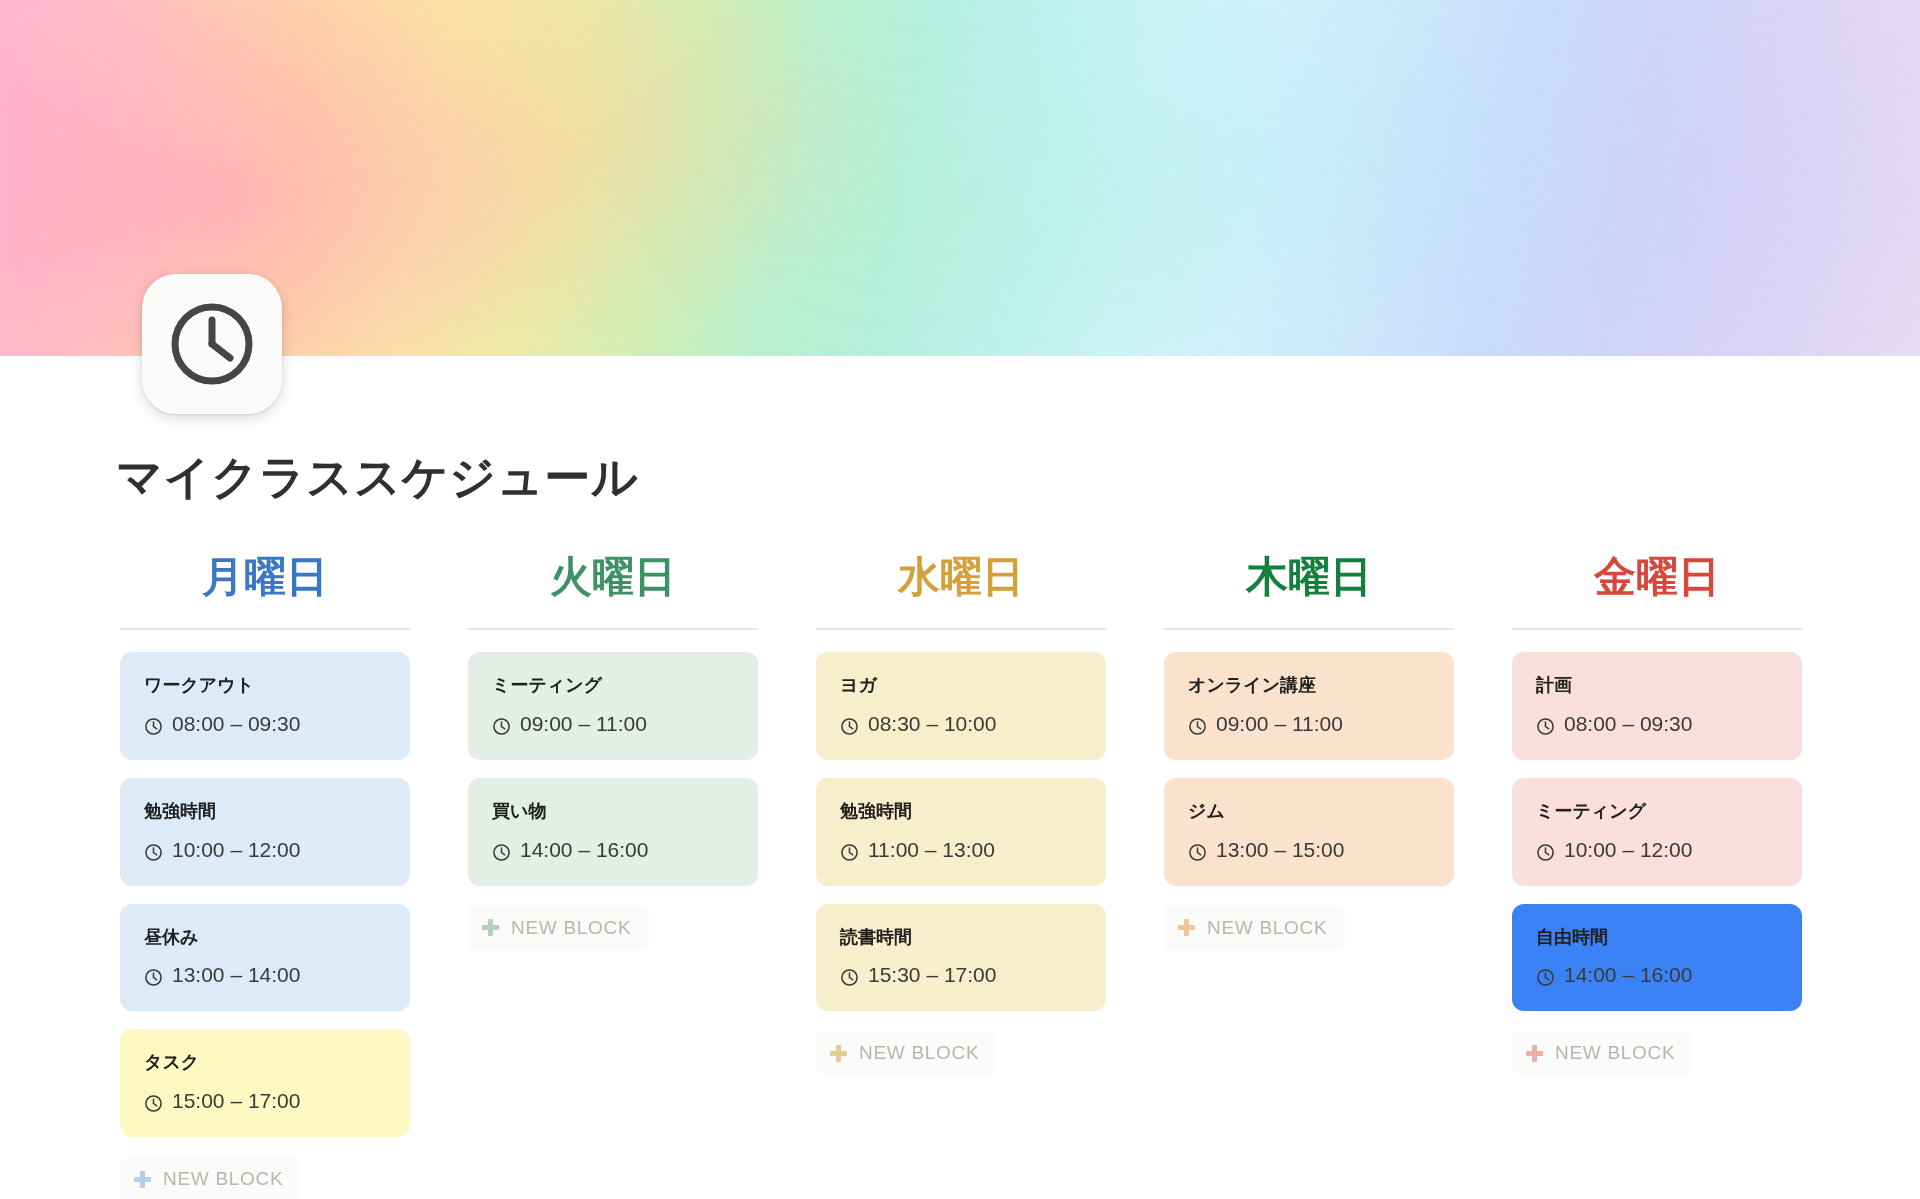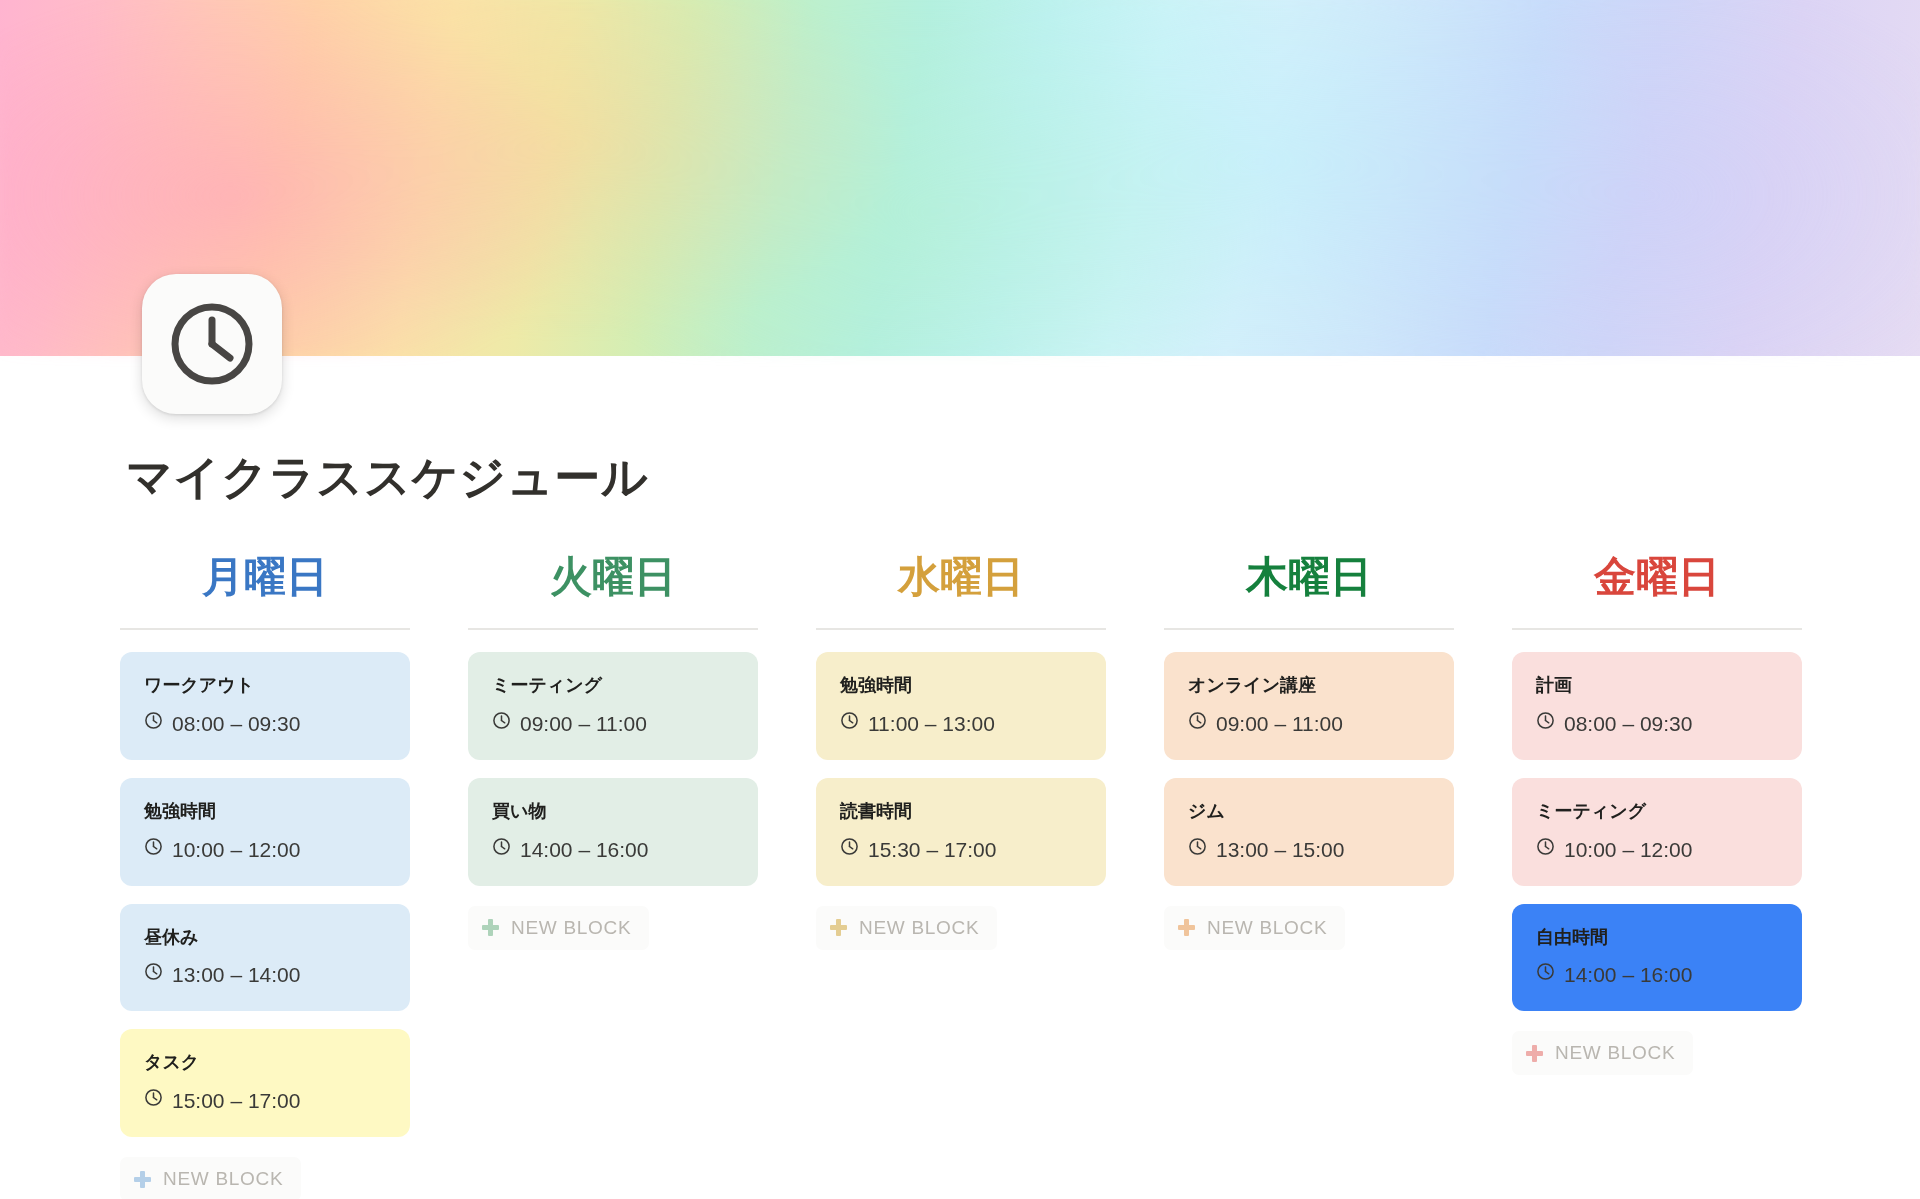--- a/index.html
+++ b/index.html
@@ -70,21 +70,21 @@
     display: flex;
     align-items: center;
     justify-content: center;
     z-index: 5;
   }
   .app-icon svg { display: block; }
 
   
   .page-title {
     position: absolute;
-    left: 126px;
+    left: 116px;
     top: 449px;
     font-size: 46px;
     font-weight: 700;
     color: #32302c;
     letter-spacing: 0.5px;
     line-height: 1.25;
     white-space: nowrap;
   }
 
   
@@ -125,21 +125,21 @@
   .card-title {
     font-size: 18px;
     font-weight: 700;
     color: #20201e;
     line-height: 1.25;
     margin-bottom: 14px;
     white-space: nowrap;
   }
   .card-time {
     display: flex;
-    align-items: flex-start;
+    align-items: flex-end;
     gap: 9px;
     font-size: 21px;
     color: #3a3a38;
     line-height: 1.2;
     white-space: nowrap;
   }
   .card-time svg { display: block; flex: 0 0 auto; }
 
   
   .new-block {
@@ -291,20 +291,33 @@
             <span class="plus" style="color: rgb(174, 211, 186);"></span>
             <span class="nb-label">NEW BLOCK</span>
           </div>
         </div>
       </div>
       <div class="column">
         <div class="col-head" style="color: rgb(212, 160, 60);">水曜日</div>
         <div class="col-rule"></div>
         <div class="cards">
           <div class="card" style="background: rgb(247, 238, 203);">
+            <div class="card-title">ヨガ</div>
+            <div class="card-time">
+              <span>
+                <svg width="19" height="19" viewBox="0 0 20 20" aria-hidden="true">
+                  <circle cx="10" cy="10" r="8" fill="none" stroke="#3a3a38" stroke-width="1.6"></circle>
+                  <line x1="10" y1="10" x2="10" y2="5.2" stroke="#3a3a38" stroke-width="1.6" stroke-linecap="round"></line>
+                  <line x1="10" y1="10" x2="13.4" y2="12.4" stroke="#3a3a38" stroke-width="1.6" stroke-linecap="round"></line>
+                </svg>
+              </span>
+              <span>08:30 – 10:00</span>
+            </div>
+          </div>
+          <div class="card" style="background: rgb(247, 238, 203);">
             <div class="card-title">勉強時間</div>
             <div class="card-time">
               <span>
                 <svg width="19" height="19" viewBox="0 0 20 20" aria-hidden="true">
                   <circle cx="10" cy="10" r="8" fill="none" stroke="#3a3a38" stroke-width="1.6"></circle>
                   <line x1="10" y1="10" x2="10" y2="5.2" stroke="#3a3a38" stroke-width="1.6" stroke-linecap="round"></line>
                   <line x1="10" y1="10" x2="13.4" y2="12.4" stroke="#3a3a38" stroke-width="1.6" stroke-linecap="round"></line>
                 </svg>
               </span>
               <span>11:00 – 13:00</span>

